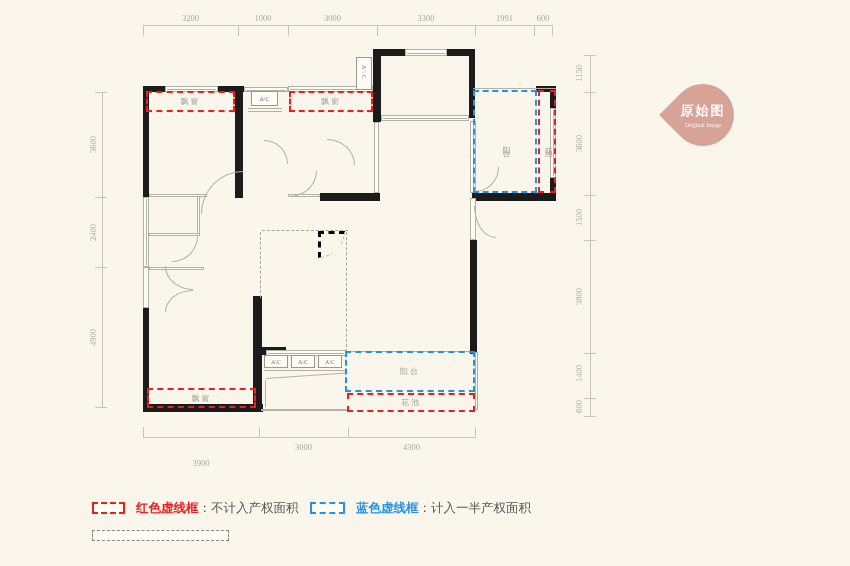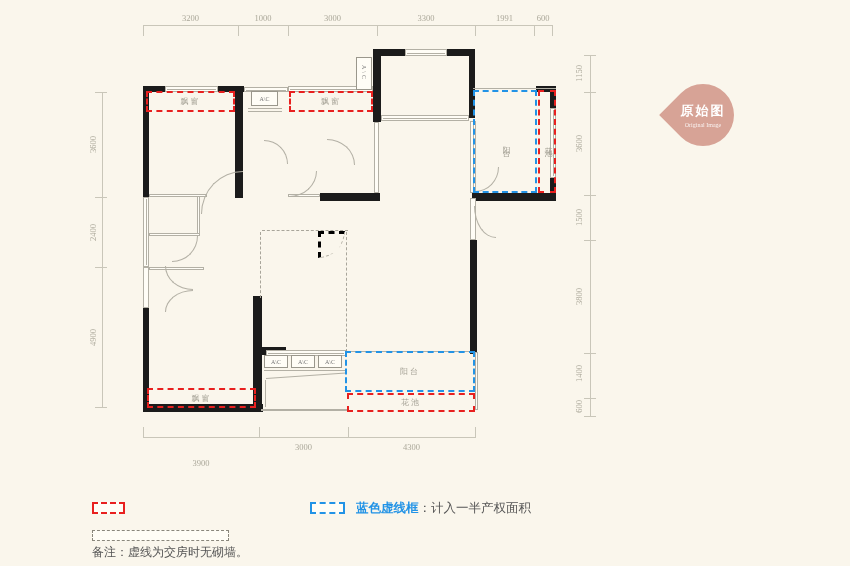--- a/index.html
+++ b/index.html
@@ -217,18 +217,18 @@
     </div>
 
   <div id="badge">
     <div class="inner">
       <div class="badge-title">原始图</div>
       <div class="badge-sub">Original Image</div>
     </div>
   </div>
 
   <div class="sw" style="left:92px;top:502px;width:33px;height:12px;border:2px dashed #e8201f"></div>
+  <div class="lg" style="left:136px"><span class="term red">红色虚线框</span><span>：不计入产权面积</span></div>
   <div class="sw" style="left:310px;top:502px;width:35px;height:12px;border:2px dashed #2293e6"></div>
   <div class="lg" style="left:356px"><span class="term blue">蓝色虚线框</span><span>：计入一半产权面积</span></div>
   <div class="sw" style="left:92px;top:530px;width:137px;height:11px;border:1px dashed #8a877c"></div>
-  <div class="note">备注：虚线为交房时无砌墙。</div>
 
 </div>
 
 </body></html>

